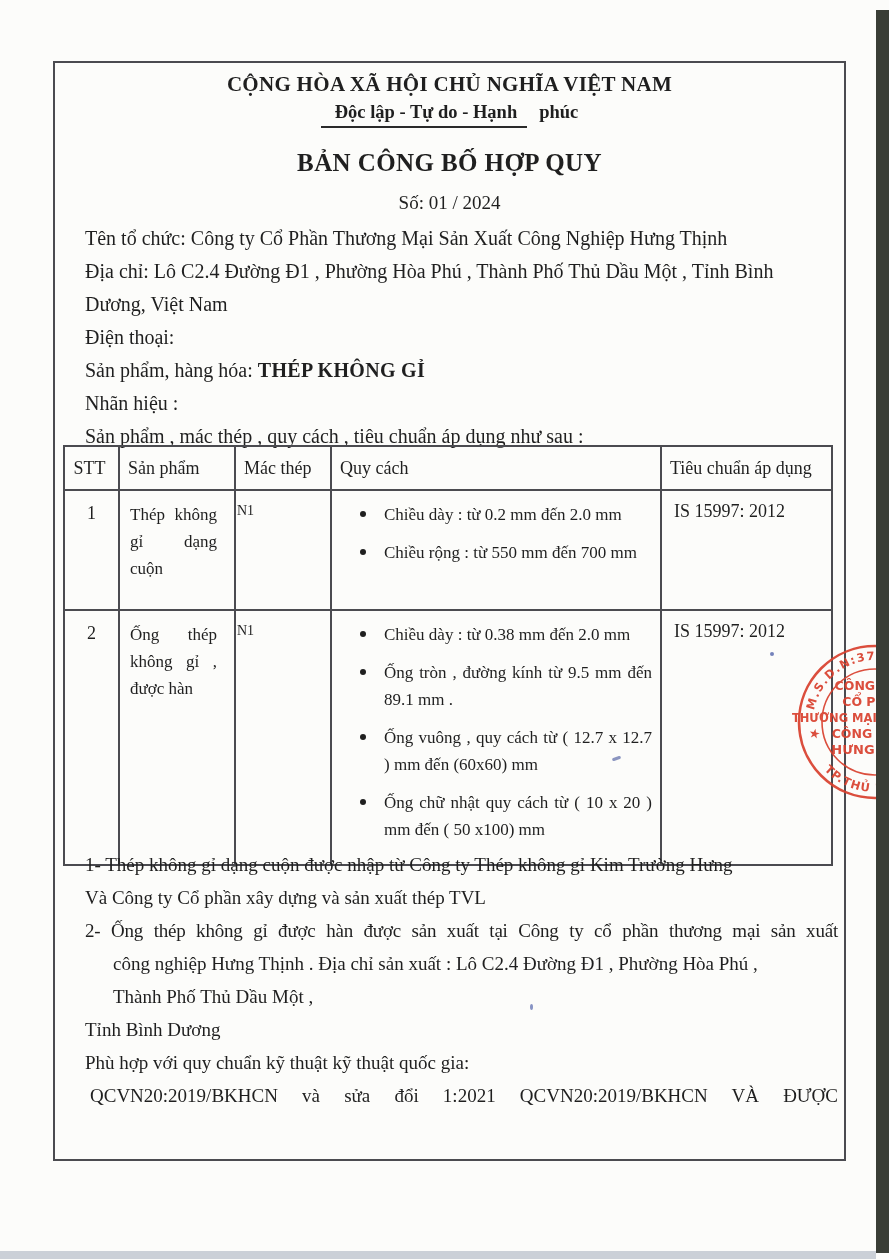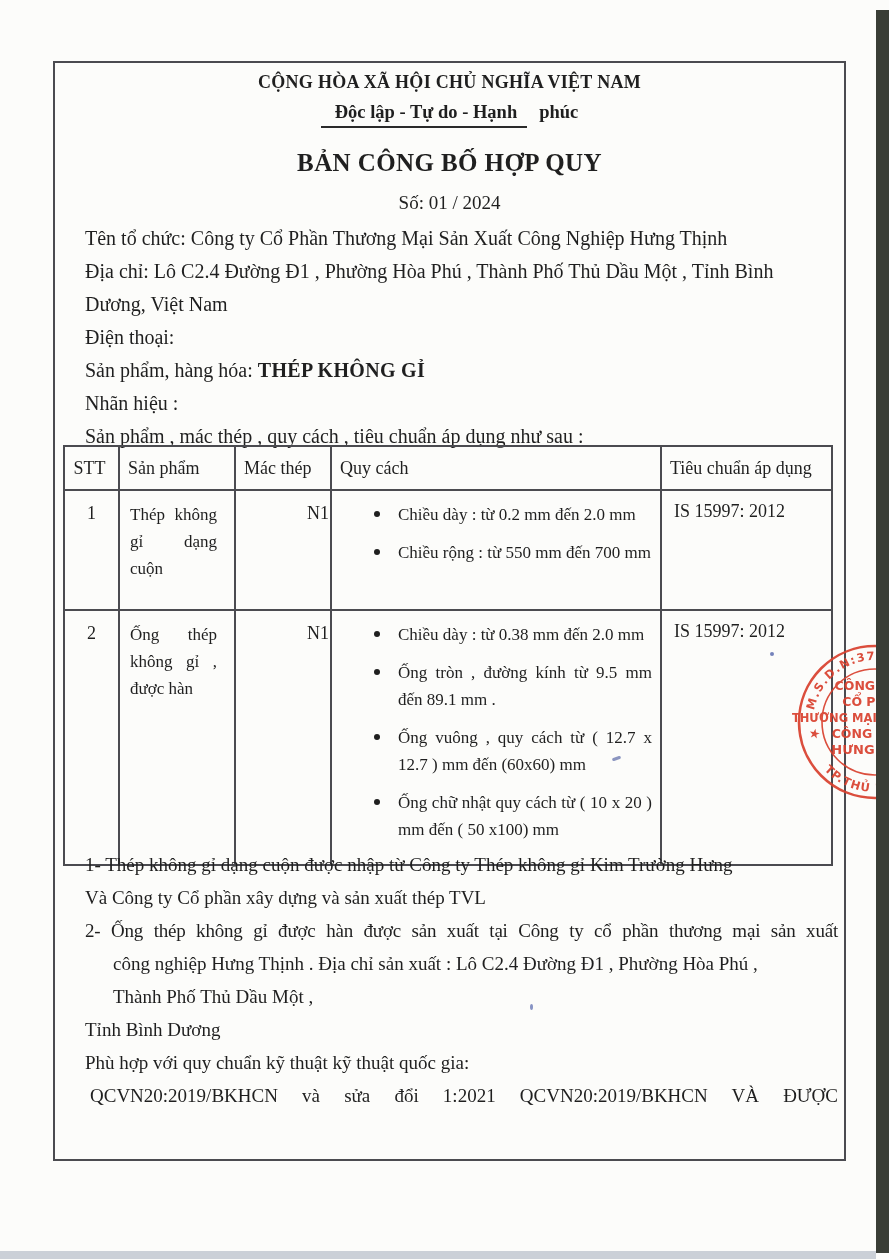--- a/index.html
+++ b/index.html
@@ -9,41 +9,41 @@
     background:#fcfcfa; overflow:hidden;
     font-family:"Liberation Serif", serif; color:#1f1f1f;
   }
   
   .scan-strip-right { position:absolute; top:10px; right:0; width:13px; height:1243px; background:#3a3e36; z-index:20; }
   .scan-strip-bottom { position:absolute; left:0; top:1251px; width:876px; height:8px; background:#cbd0d7; z-index:20; }
   
   .frame { position:absolute; left:53px; top:61px; width:793px; height:1100px; border:2px solid #4b4b50; box-sizing:border-box; background:transparent; }
 
   .centered { position:absolute; left:53px; width:793px; text-align:center; }
-  .nat-header { top:72px; font-size:18px; font-weight:bold; letter-spacing:0.3px; }
+  .nat-header { top:72px; font-size:21px; font-weight:bold; letter-spacing:0.3px; }
   .motto { top:102px; font-size:18.5px; font-weight:bold; }
   .motto .underlined { display:inline-block; border-bottom:2px solid #2a2a2a; padding:0 10px 3px 14px; }
   .motto .tail { margin-left:12px;text-align:right; }
   .doc-title { top:149px; font-size:25px; font-weight:bold; letter-spacing:0.4px;text-align:center; }
   .doc-number { top:192px; font-size:19px; }
 
   .body-block { position:absolute; left:85px; top:222px; width:735px; font-size:20px; line-height:33px; }
   .body-block .line { }
   .bold-val { font-weight:bold; letter-spacing:0.3px; }
 
   
   table.spec-table { position:absolute; left:63px; top:445px; width:768px; border-collapse:collapse; table-layout:fixed; }
   .spec-table td, .spec-table th { border:2px solid #4b4b50; vertical-align:top; font-weight:normal; text-align:left; }
   .spec-table th { font-size:18px; height:34px; padding:4px 6px 4px 8px; vertical-align:middle; }
   .spec-table th.c-stt { text-align:center; padding-left:2px; }
   col.c1{width:55px;} col.c2{width:116px;} col.c3{width:96px;} col.c4{width:330px;} col.c5{width:171px;}
   td.cell-stt { text-align:center; font-size:18px; padding-top:12px; }
   td.cell-product { font-size:17px; line-height:27px; padding:10px 17px 8px 10px; text-align:justify; }
-  td.cell-grade { text-align:right; font-size:18px; padding-top:12px; }
-  td.cell-specs { padding:10px 8px 8px 16px; }
+  td.cell-grade { text-align:left; font-size:14px; padding-top:12px; }
+  td.cell-specs { padding:10px 8px 8px 2px; }
   td.cell-standard { font-size:18px; padding:10px 6px 4px 12px; }
   .row-1 td { height:100px; }
   .row-2 td { height:235px; }
   .spec-item { position:relative; padding-left:50px; font-size:17px; line-height:27px; text-align:justify; margin-bottom:11px; }
   .spec-item .dot { position:absolute; left:26px; top:10px; width:6px; height:6px; border-radius:50%; background:#1f1f1f; }
 
   
   .notes { position:absolute; left:85px; top:848px; width:753px; font-size:19px; line-height:33px; }
   .notes .jl { text-align:justify; text-align-last:justify; letter-spacing:-0.2px; }
   .notes .hang { padding-left:28px; }

